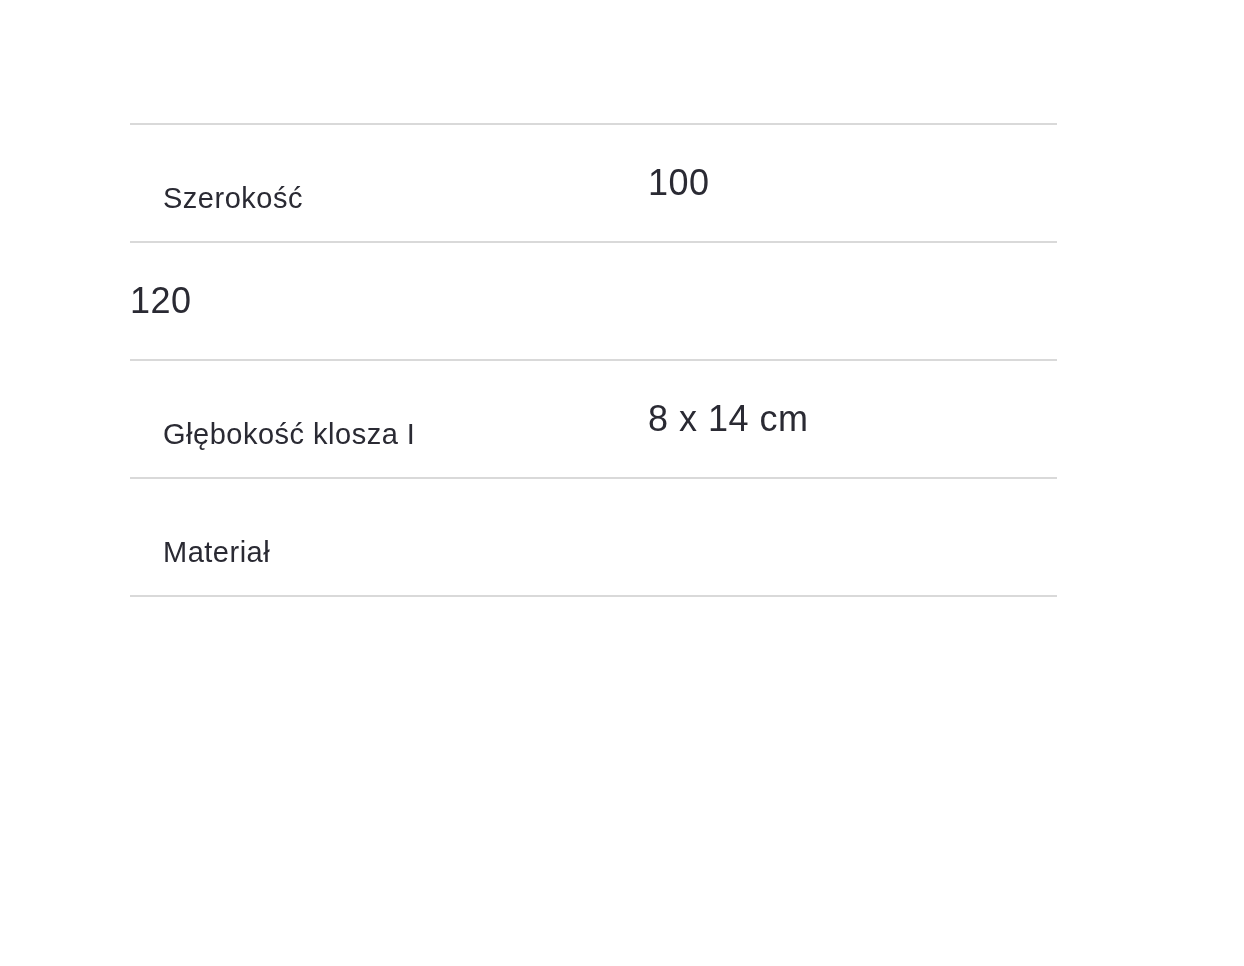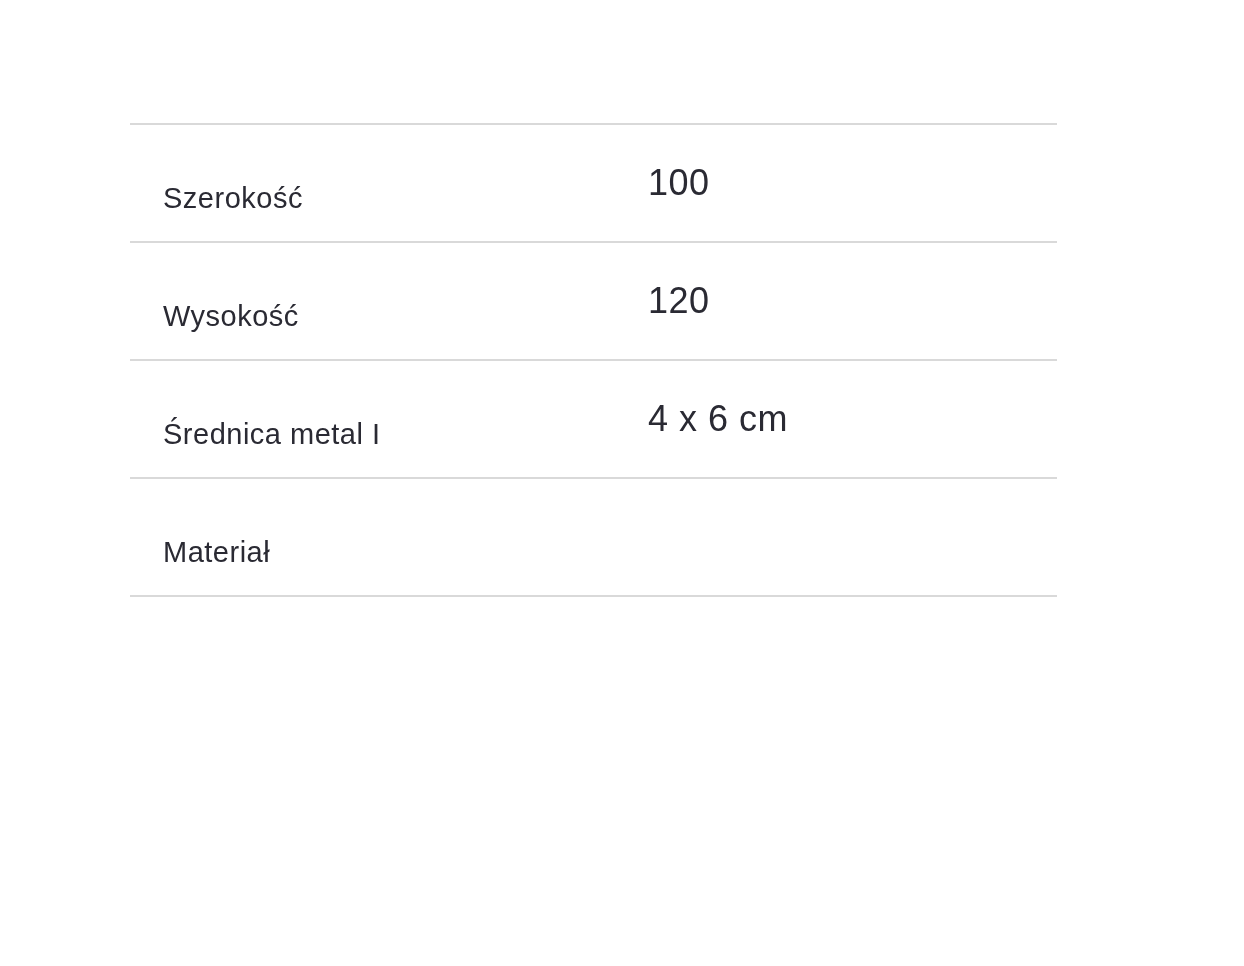--- a/index.html
+++ b/index.html
@@ -50,28 +50,27 @@
 <body>
 
 <div class="spec-table">
 
   <div class="spec-row">
     <div class="spec-label">Szerokość</div>
     <div class="spec-value">100</div>
   </div>
 
   <div class="spec-row">
-    <div class="spec-label">Wysokość</div>
     <div class="spec-value">120</div>
   </div>
 
 
 
   <div class="spec-row">
-    <div class="spec-label">Średnica metal I</div>
-    <div class="spec-value">4 x 6 cm</div>
+    <div class="spec-label">Głębokość klosza I</div>
+    <div class="spec-value">8 x 14 cm</div>
   </div>
 
   <div class="spec-row">
     <div class="spec-label">Materiał</div>
   </div>
 
 </div>
 
 </body></html>

